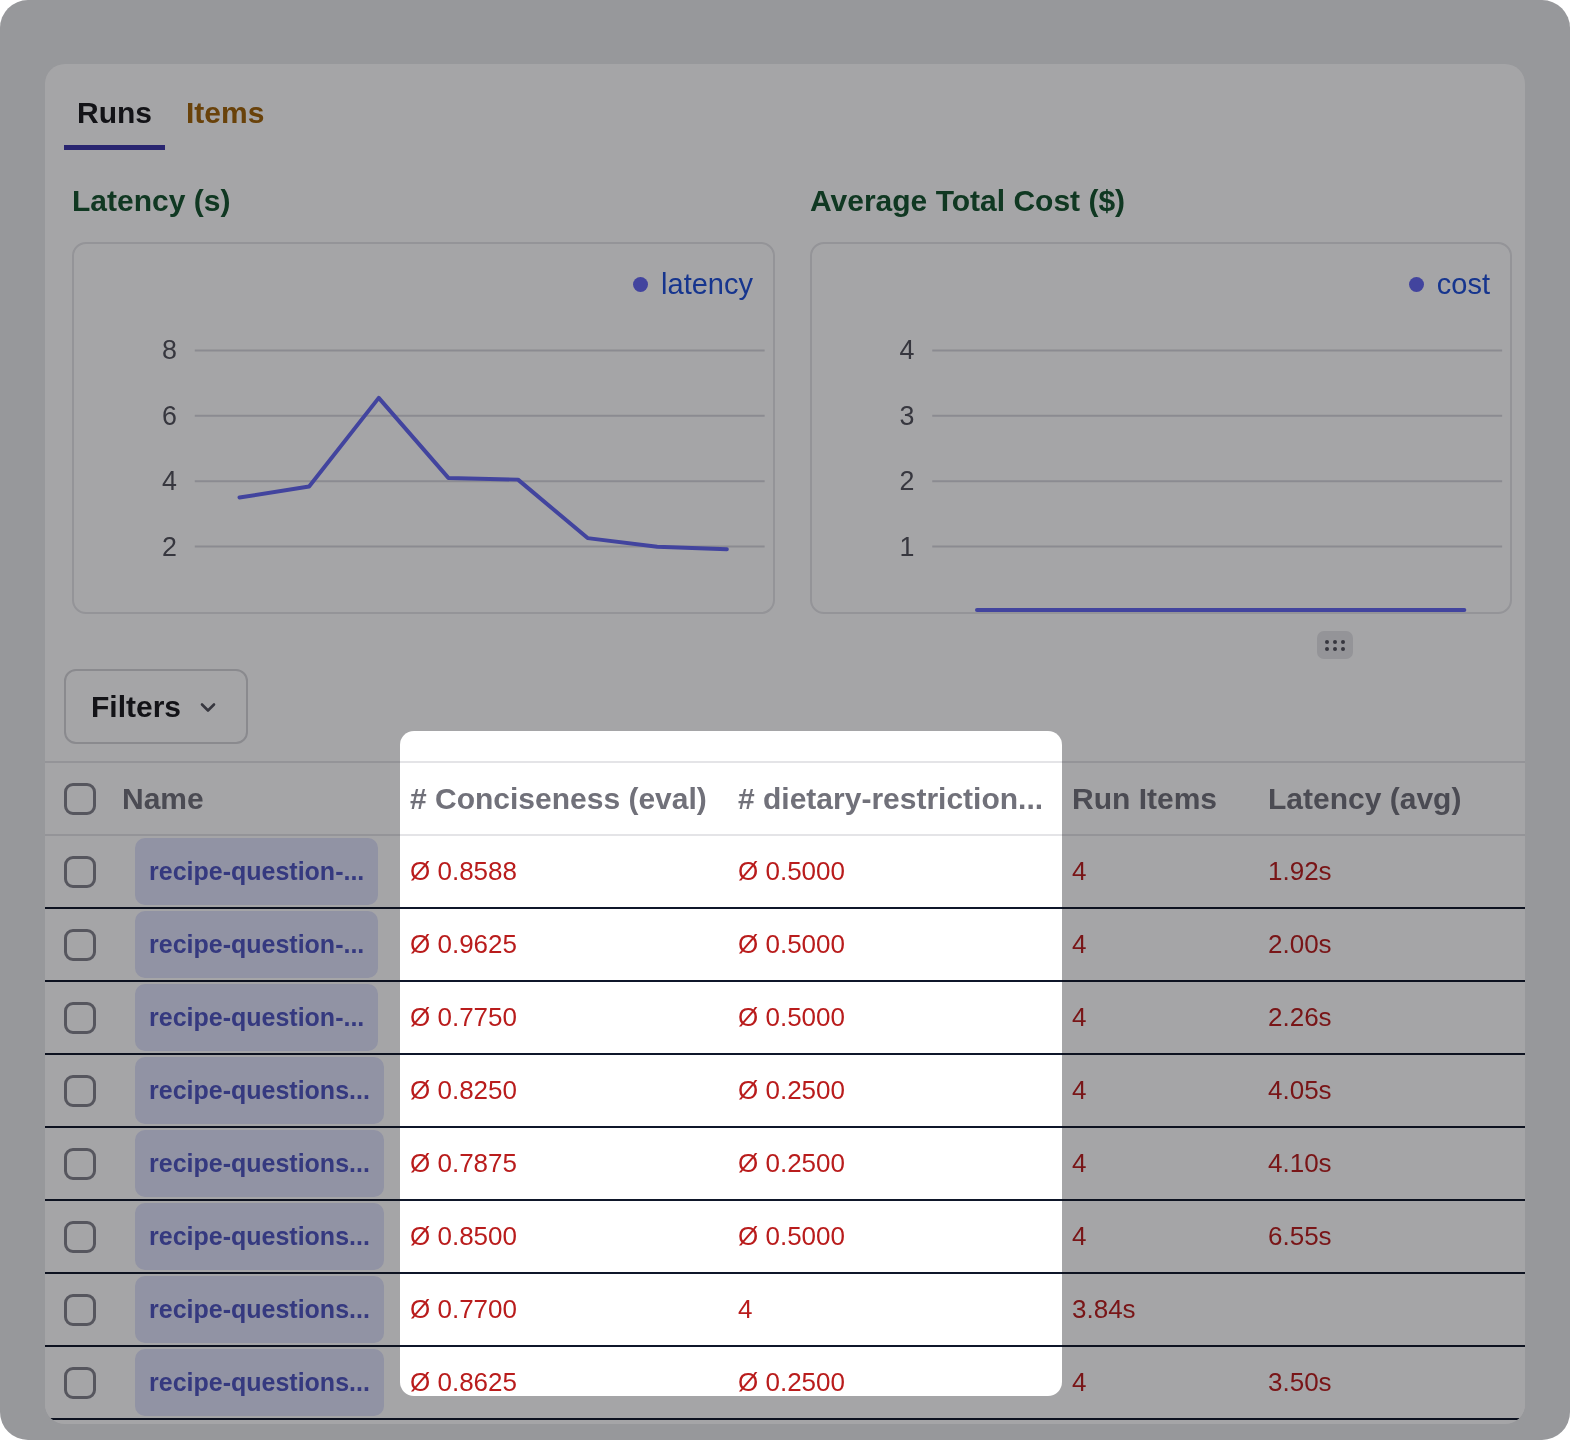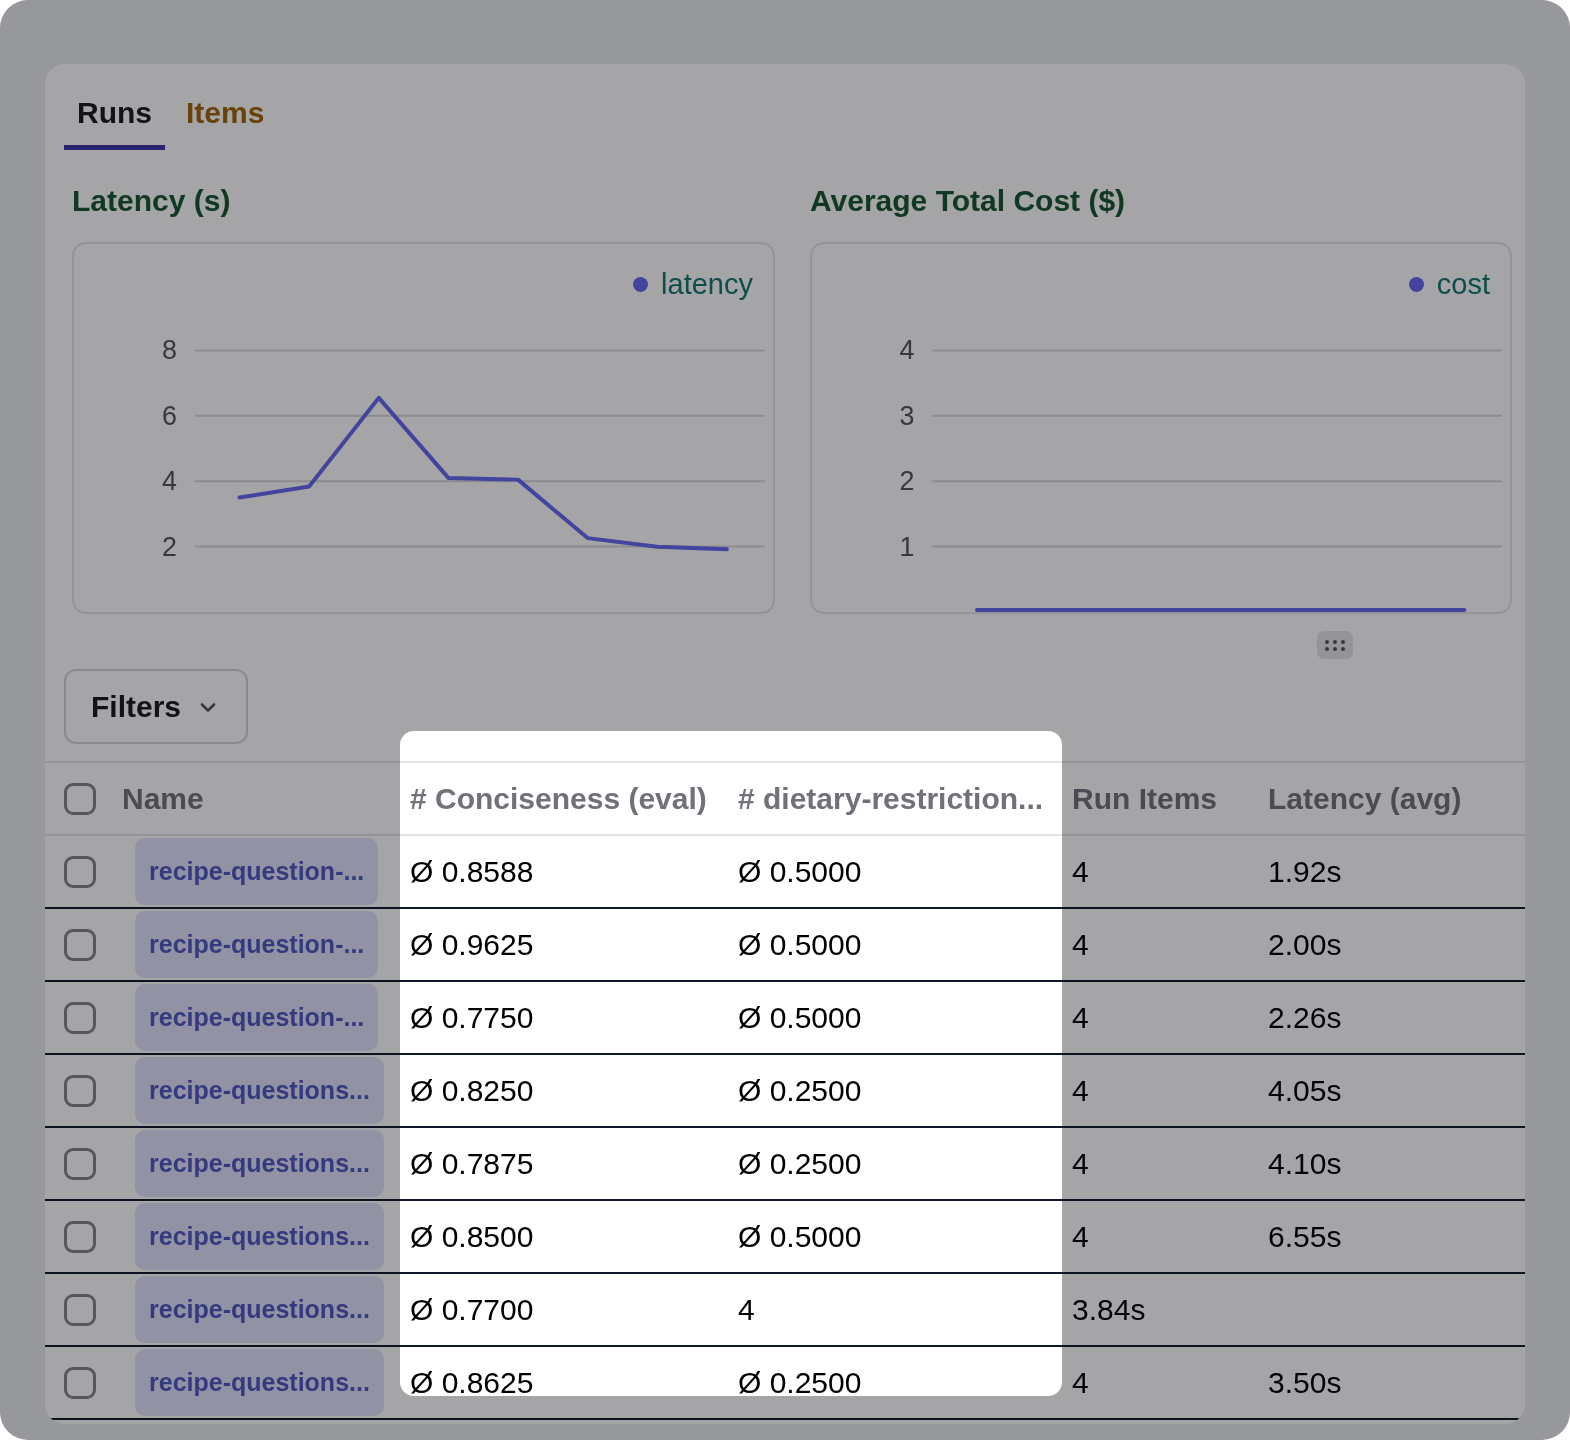--- a/index.html
+++ b/index.html
@@ -21,42 +21,42 @@
   .chart-title{position:absolute;font-size:30px;font-weight:600;color:#14532d;}
   .t-left{left:27px;top:120px;}
   .t-right{left:765px;top:120px;}
   .chart-panel{position:absolute;width:703px;height:372px;border:2px solid #e4e4e7;
                border-radius:14px;box-sizing:border-box;background:#fff;}
   .p-left{left:27px;top:178px;}
   .p-right{left:765px;top:178px;width:702px;}
   svg.chart{position:absolute;left:0;top:0;width:100%;height:100%;display:block;}
   svg text{font-family:"Liberation Sans","DejaVu Sans",sans-serif;}
   .legend{position:absolute;top:24px;right:20px;display:flex;align-items:center;
-          gap:13px;font-size:29px;color:#0f766e;}
+          gap:13px;font-size:29px;color:#1d4ed8;}
   .legend-dot{width:15px;height:15px;border-radius:50%;background:var(--accent,#6366f1);}
   
   .drag-handle{position:absolute;left:1272px;top:567px;width:36px;height:28px;
                background:#e4e4e7;border-radius:7px;display:flex;align-items:center;
                justify-content:center;cursor:grab;}
   
   .filters-btn{position:absolute;left:19px;top:605px;width:184px;height:75px;
                border:2px solid #d4d4d8;border-radius:12px;background:#fff;
                display:flex;align-items:center;justify-content:center;gap:14px;
                font-size:30px;font-weight:600;color:#18181b;font-family:inherit;cursor:pointer;}
   
   .table{position:absolute;left:0;top:697px;width:1480px;border-top:2px solid #e4e4e7;}
   .thead,.trow{display:grid;grid-template-columns:77px 288px 328px 334px 196px 1fr;
                align-items:center;height:73px;box-sizing:border-box;
                border-bottom:2px solid #0f172a;background:#fff;}
   .thead{border-bottom-color:#e4e4e7;}
   .c-check{padding-left:19px;display:flex;align-items:center;}
   .checkbox{width:32px;height:32px;border:3px solid #82828c;border-radius:9px;
             background:#fff;box-sizing:border-box;display:inline-block;cursor:pointer;}
   .th{font-size:30px;font-weight:600;color:#71717a;white-space:nowrap;overflow:hidden;}
-  .val{font-size:30px;color:#000000;white-space:nowrap;}
+  .val{font-size:26px;color:#b91c1c;white-space:nowrap;}
   .badge{display:inline-block;margin-left:13px;padding:19px 14px;
          background:var(--badge-bg,#dfe2fb);color:var(--badge-text,#4e55c0);
          border-radius:10px;font-size:25px;font-weight:700;white-space:nowrap;cursor:pointer;}
   
   .spotlight{position:absolute;left:400px;top:731px;width:662px;height:665px;
              border-radius:14px;box-shadow:0 0 0 3000px rgba(10,10,15,0.37);
              pointer-events:none;z-index:50;}
 </style>
 </head>
 <body>

